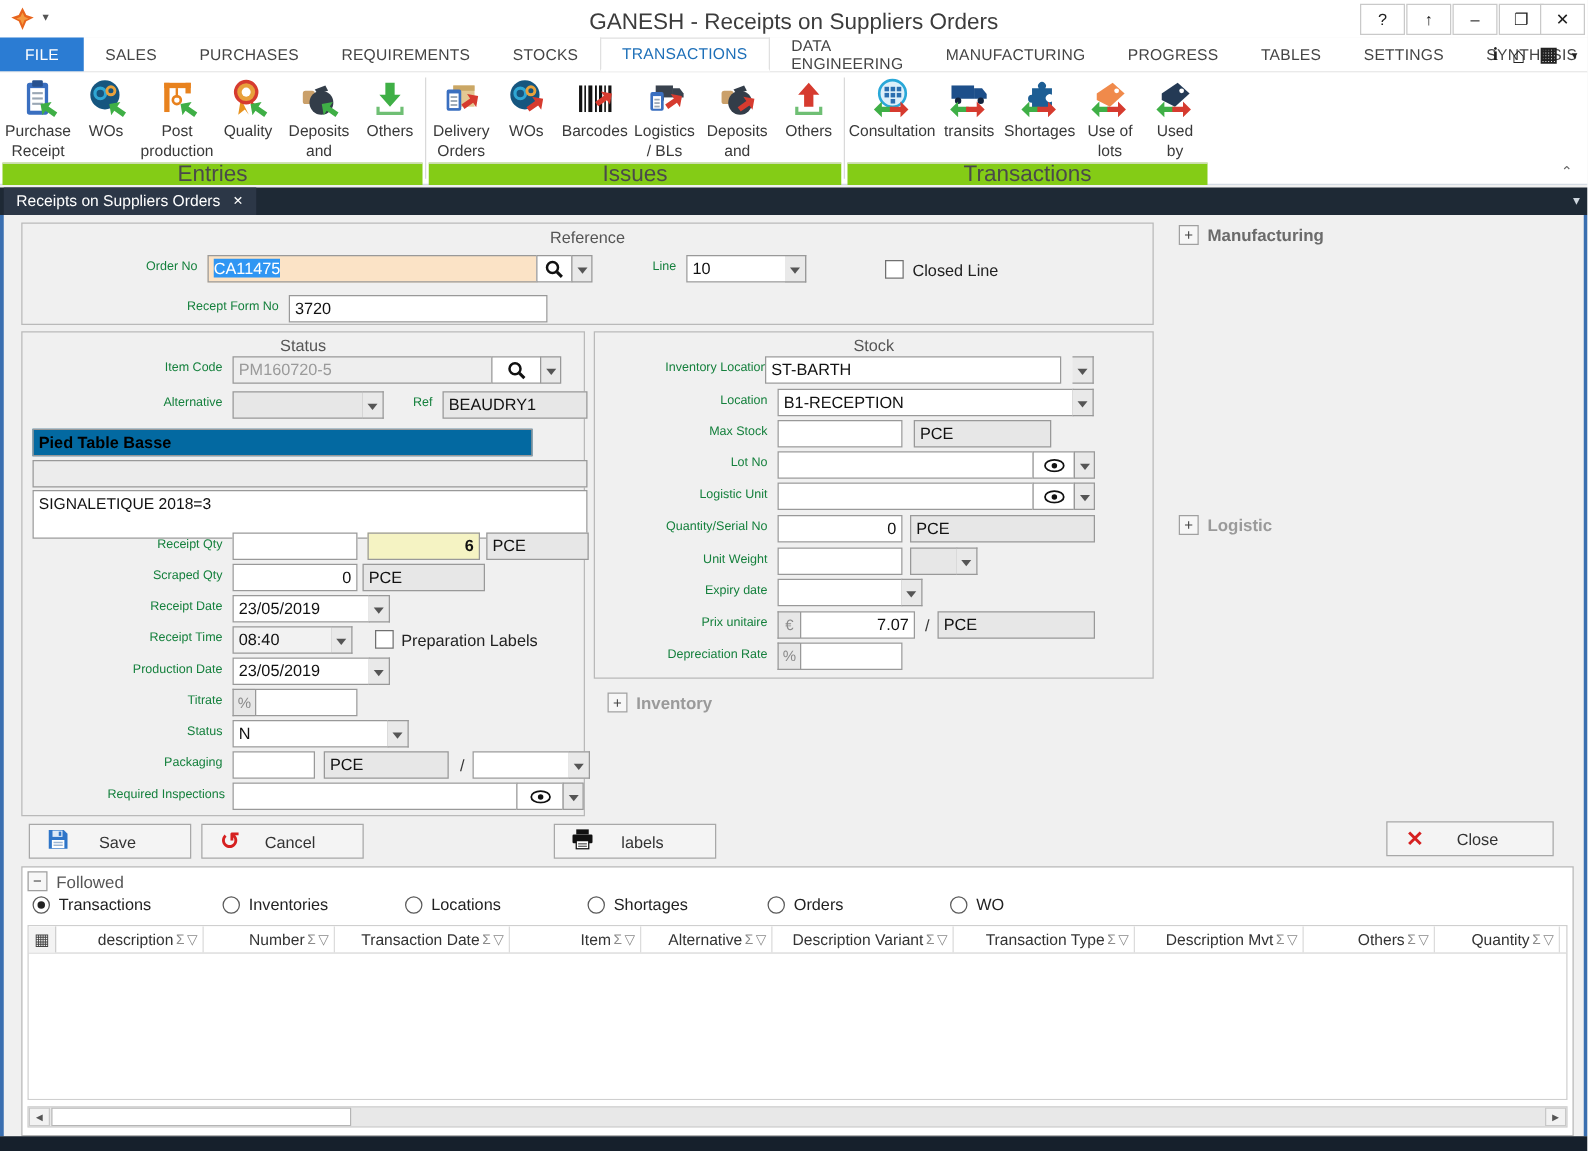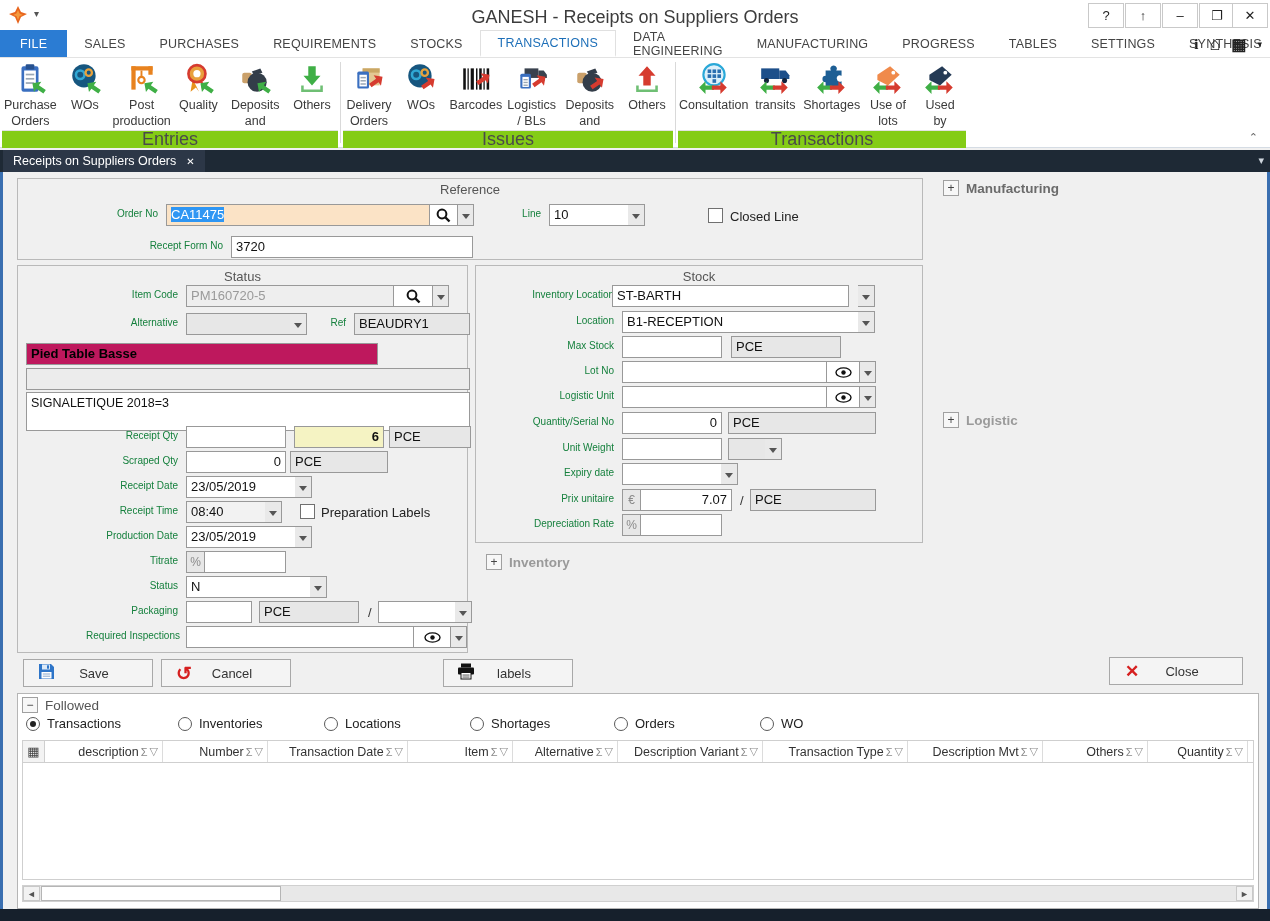--- a/index.html
+++ b/index.html
@@ -144,21 +144,21 @@
           <svg viewBox="0 0 32 32">
             <rect x="8" y="4" width="16" height="24" rx="2" fill="#3a6fc0"></rect>
               <rect x="12" y="2" width="8" height="5" rx="1" fill="#27518f"></rect>
             <rect x="10.5" y="8" width="11" height="17" fill="#fff"></rect>
             <rect x="12" y="11" width="8" height="1.6" fill="#9aa7b5"></rect>
               <rect x="12" y="15" width="8" height="1.6" fill="#9aa7b5"></rect>
               <rect x="12" y="19" width="8" height="1.6" fill="#9aa7b5"></rect>
             <use href="#arrL" x="17" y="18" fill="#3faf46" transform="rotate(35 24 24)"></use>
           </svg>
             <span class="rlabel">Purchase
-Orders</span>
+Receipt</span>
         </div>
         <div class="rbtn">
           <svg viewBox="0 0 32 32">
             <circle cx="15" cy="13" r="11" fill="#16567f"></circle>
             <circle cx="11.5" cy="12" r="4" fill="none" stroke="#2fa7d4" stroke-width="2.4"></circle>
               <circle cx="19.5" cy="10" r="3" fill="none" stroke="#e8a23c" stroke-width="2.2"></circle>
             <use href="#arrL" x="17" y="18" fill="#3faf46" transform="rotate(35 24 24)"></use>
           </svg>
             <span class="rlabel">WOs</span>
         </div>
@@ -365,21 +365,21 @@
       <div class="btnbox" style="left:411px;top:25px;width:29px">
         <svg width="15" height="15" viewBox="0 0 15 15">
             <circle cx="6" cy="6" r="4.4" fill="none" stroke="#111" stroke-width="2"></circle>
             <line x1="9.5" y1="9.5" x2="13.5" y2="13.5" stroke="#111" stroke-width="2.4"></line>
           </svg>
       </div>
       <div class="dd" style="left:439px;top:25px">
           <i class="da"></i>
         </div>
       <div class="lbl" style="left:65px;top:61px;width:140px">Recept Form No</div>
-      <div class="inp" style="left:213px;top:57px;width:242px">3720</div>
+      <div class="inp" style="left:213px;top:57px;width:207px">3720</div>
       <div class="lbl" style="left:475px;top:29px;width:48px">Line</div>
       <div class="inp" style="left:531px;top:25px;width:96px">10</div>
       <div class="dd combo-open" style="left:610px;top:25px">
           <i class="da"></i>
         </div>
       <div class="chk" style="left:690px;top:29px"></div>
       <div class="chklbl" style="left:712px;top:30px">Closed Line</div>
     </div>
 
     <div class="expander" style="left:940px;top:8px">
@@ -403,21 +403,21 @@
         </div>
 
       <div class="lbl" style="left:20px;top:51px;width:140px">Alternative</div>
       <div class="inp ro" style="left:168px;top:47px;width:105px"></div>
       <div class="dd combo-open" style="left:272px;top:47px">
           <i class="da"></i>
         </div>
       <div class="lbl" style="left:280px;top:51px;width:48px">Ref</div>
       <div class="inp ro" style="left:336px;top:47px;width:116px">BEAUDRY1</div>
 
-      <div class="inp ro" style="left:8px;top:77px;width:352px;font-weight:bold;color:#000;background:#be185d">Pied Table Basse</div>
+      <div class="inp ro" style="left:8px;top:77px;width:400px;font-weight:bold;color:#000;background:#0369a1">Pied Table Basse</div>
       <div class="inp ro" style="left:8px;top:102px;width:444px;background:#ececec"></div>
       <div class="inp" style="left:8px;top:126px;width:444px;height:39px;font-size:12.5px">SIGNALETIQUE 2018=3</div>
 
       <div class="lbl" style="left:20px;top:164px;width:140px">Receipt Qty</div>
       <div class="inp" style="left:168px;top:160px;width:100px"></div>
       <div class="inp right" style="left:276px;top:160px;width:90px;background:#f5f3c3;font-weight:bold">6</div>
       <div class="inp ro" style="left:371px;top:160px;width:82px">PCE</div>
 
       <div class="lbl" style="left:20px;top:189px;width:140px">Scraped Qty</div>
       <div class="inp right" style="left:168px;top:185px;width:100px">0</div>

